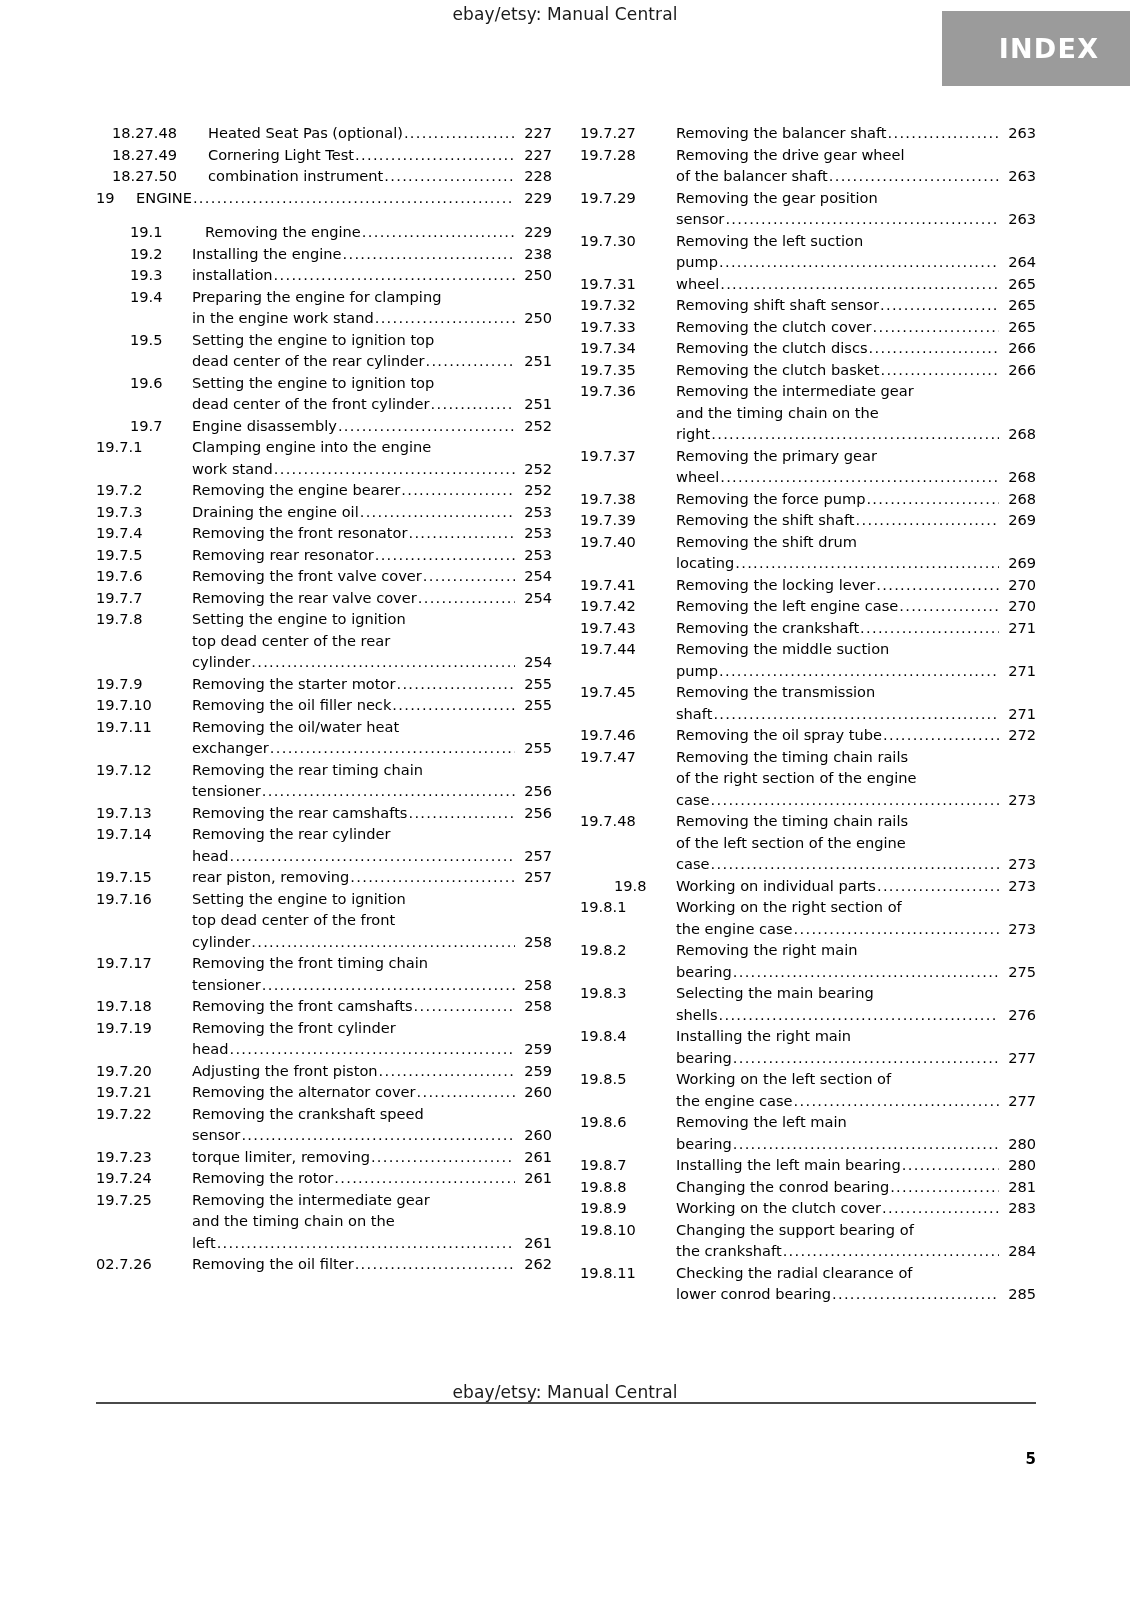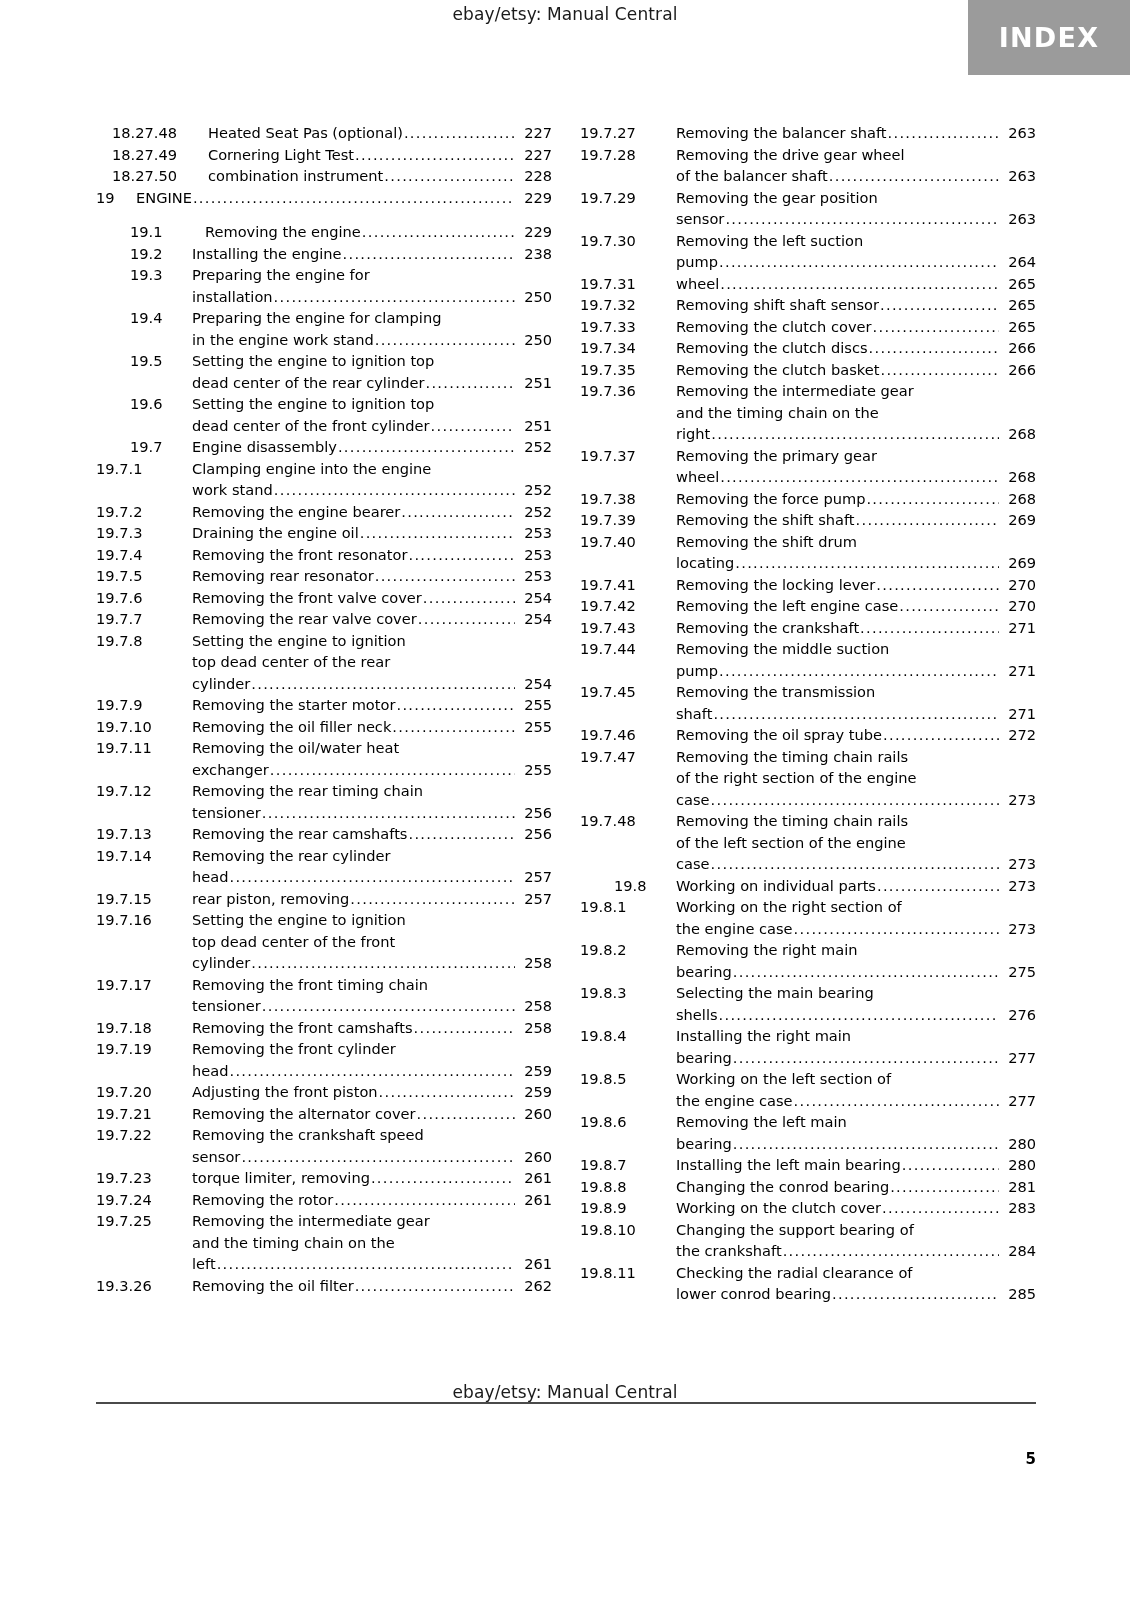--- a/index.html
+++ b/index.html
@@ -35,28 +35,29 @@
     bottom: 14px;
     left: 0;
     width: 1130px;
     text-align: center;
     font-size: 17px;
     color: #1a1a1a;
     letter-spacing: 0.1px;
   }
   .index-tab {
     position: absolute;
-    top: 0;
+    top: 11px;
     right: 0;
     width: 162px;
     height: 75px;
     background: #9b9b9b;
     display: flex;
     align-items: center;
     justify-content: center;
+    padding-left: 26px;
   }
   .index-tab span {
     color: #ffffff;
     font-size: 27px;
     font-weight: bold;
     letter-spacing: 1.2px;
   }
   .columns {
     position: absolute;
     top: 122px;
@@ -222,24 +223,20 @@
               <span class="txt">Installing the engine</span>
               <span class="dots"></span>
               <span class="pg">238</span>
             </div>
           </div>
         </div>
         <div class="entry">
           <div class="num lvl2">19.3</div>
           <div class="title-wrap">
             <div class="line">
-              <span class="txt">Preparing the engine for</span>
-              <span class="nodots"></span>
-            </div>
-            <div class="line">
               <span class="txt">installation</span>
               <span class="dots"></span>
               <span class="pg">250</span>
             </div>
           </div>
         </div>
         <div class="entry">
           <div class="num lvl2">19.4</div>
           <div class="title-wrap">
             <div class="line">
@@ -587,21 +584,21 @@
               <span class="nodots"></span>
             </div>
             <div class="line">
               <span class="txt">left</span>
               <span class="dots"></span>
               <span class="pg">261</span>
             </div>
           </div>
         </div>
         <div class="entry">
-          <div class="num lvl2b">19.3.26</div>
+          <div class="num lvl2b">02.7.26</div>
           <div class="title-wrap">
             <div class="line">
               <span class="txt">Removing the oil filter</span>
               <span class="dots"></span>
               <span class="pg">262</span>
             </div>
           </div>
         </div>
       </div>
     <div class="col" id="col-right">

